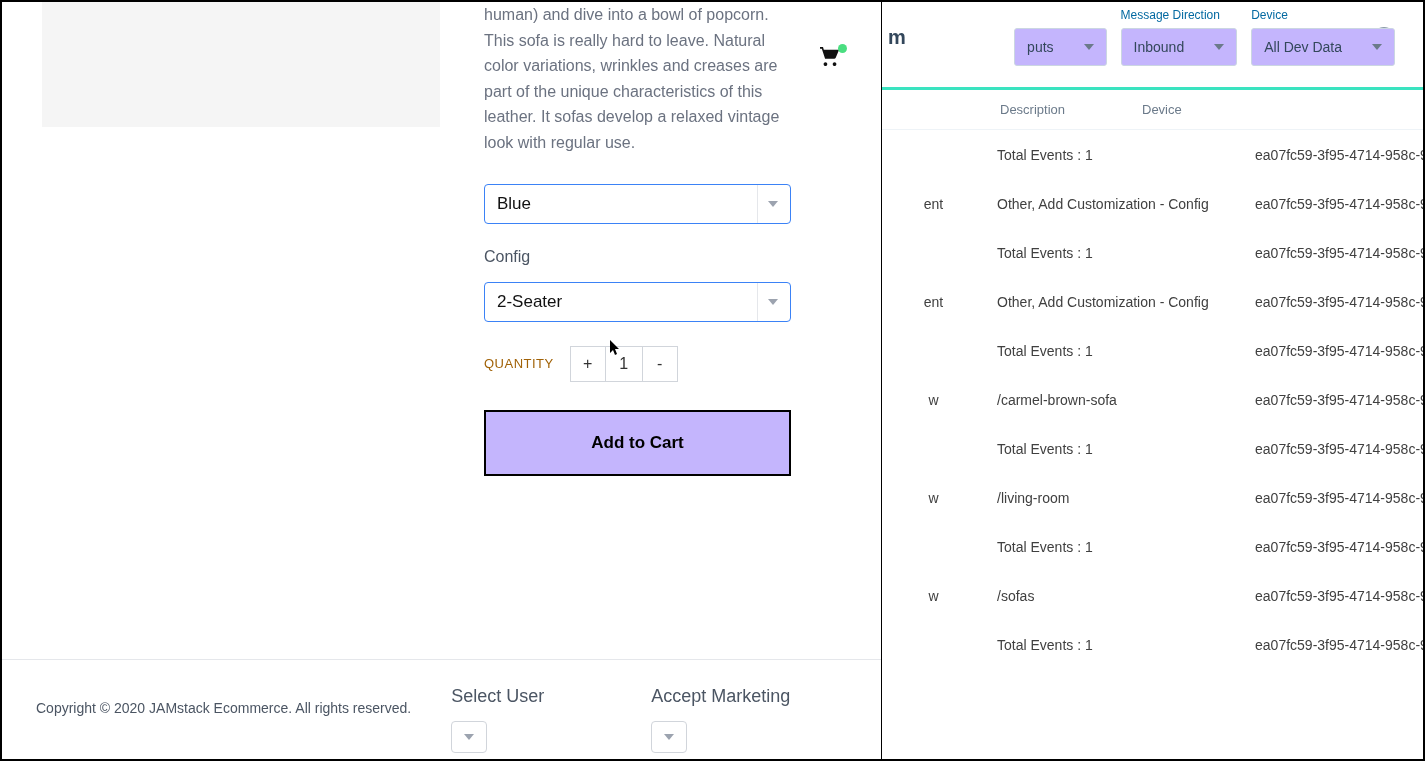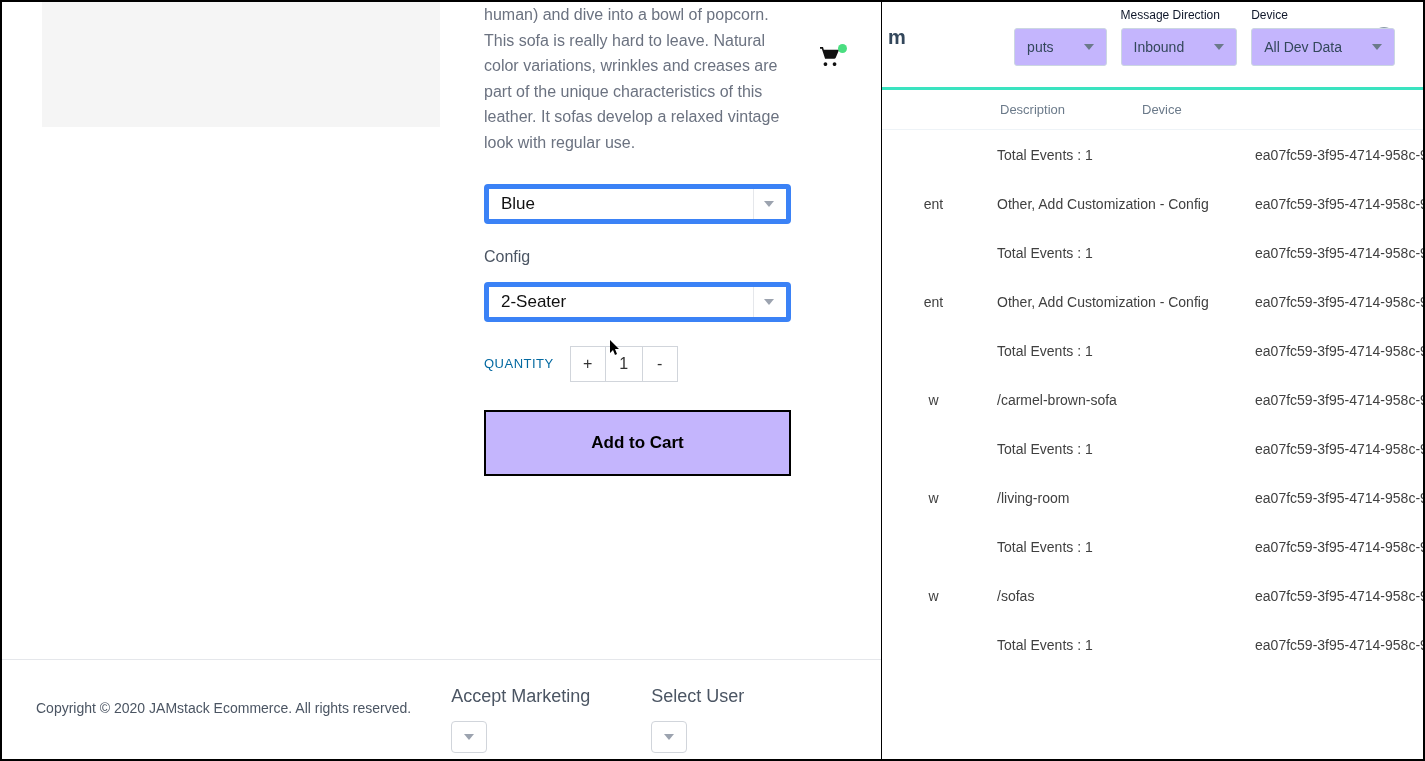--- a/index.html
+++ b/index.html
@@ -9,26 +9,26 @@
   .right-pane { flex: 1; overflow: hidden; position: relative; }
 
   
   .product-area { display: flex; padding: 0 40px; }
   .product-image { width: 398px; height: 125px; background: #f5f5f5; }
   .product-info { flex: 1; padding-left: 44px; padding-right: 50px; position: relative; }
   .cart-icon { position: absolute; top: 44px; right: 40px; font-size: 20px; }
   .cart-icon .dot { width: 9px; height: 9px; background: #4ade80; border-radius: 50%; position: absolute; top: -2px; right: -6px; }
   .desc { color: #6b7280; font-size: 16px; line-height: 1.6; margin-bottom: 28px; }
   .field-label { color: #4b5563; font-size: 16px; margin-bottom: 16px; }
-  .select { width: 100%; height: 40px; border: 5px solid #3b82f6; border-radius: 4px; display: flex; align-items: center; justify-content: space-between; padding: 0 12px; margin-bottom: 24px; cursor: pointer; }
+  .select { width: 100%; height: 40px; border: 1px solid #3b82f6; border-radius: 4px; display: flex; align-items: center; justify-content: space-between; padding: 0 12px; margin-bottom: 24px; cursor: pointer; }
   .select .val { font-size: 17px; color: #111; }
   .select .caret-wrap { border-left: 1px solid #e5e7eb; padding-left: 10px; height: 100%; display: flex; align-items: center; }
   .caret { width: 0; height: 0; border-left: 5px solid transparent; border-right: 5px solid transparent; border-top: 6px solid #9ca3af; }
   .qty-row { display: flex; align-items: center; gap: 16px; margin: 10px 0 28px; }
-  .qty-label { font-size: 13px; letter-spacing: 0.5px; color: #0369a1; text-align: right; }
+  .qty-label { font-size: 13px; letter-spacing: 0.5px; color: #a16207; text-align: right; }
   .qty-controls { display: flex; }
   .qty-btn, .qty-val { width: 36px; height: 36px; border: 1px solid #d1d5db; display: flex; align-items: center; justify-content: center; font-size: 16px; }
   .qty-btn { cursor: pointer; }
   .qty-val { border-left: none; border-right: none; }
   .add-cart { width: 100%; height: 66px; border: 2px solid #000; background: #c4b5fd; font-size: 17px; font-weight: 600; cursor: pointer; }
 
   .footer { position: absolute; bottom: 0; left: 0; right: 0; border-top: 1px solid #e5e7eb; padding: 26px 34px 6px; display: flex; align-items: flex-start; gap: 40px; }
   .copyright { font-size: 14px; color: #4b5563; flex-shrink: 0; margin-top: 14px; }
   .footer-sel { flex: 0 0 160px; }
   .footer-sel .ftitle { font-size: 18px; color: #4b5563; margin-bottom: 14px; }
@@ -38,21 +38,21 @@
 
   
   .rp-inner { padding: 0; position: relative; height: 100%; }
   .rp-top { height: 88px; border-bottom: 2px solid #3ae3c0; position: relative; }
   .loading-bar { position: absolute; bottom: -2px; left: 0; right: 0; height: 3px; background: #3ae3c0; }
   .rp-title-row { display: flex; align-items: center; justify-content: space-between; padding: 24px 28px 0 6px; }
   .rp-title { font-size: 20px; font-weight: 600; color: #33475b; }
   .help-icon { width: 22px; height: 22px; border: 2px solid #8a9ba8; border-radius: 50%; display: flex; align-items: center; justify-content: center; color: #8a9ba8; font-size: 13px; font-weight: 600; }
   .filters { display: flex; gap: 14px; padding: 14px 0 14px 0; position: absolute; bottom: 8px; right: 28px; }
   .filter { }
-  .flabel { font-size: 12px; color: #0f172a; margin-bottom: 6px; }
+  .flabel { font-size: 12px; color: #0369a1; margin-bottom: 6px; }
   .fselect { height: 38px; border: 1px solid #cbd6e2; border-radius: 3px; background: #c4b5fd; display: flex; align-items: center; padding: 0 12px; gap: 30px; font-size: 14px; color: #33475b; cursor: pointer; }
   .fcaret { width: 0; height: 0; border-left: 5px solid transparent; border-right: 5px solid transparent; border-top: 6px solid #6b7a8a; }
 
   .rp-table { padding-top: 0; }
   .rp-header { display: flex; padding: 12px 0 12px 0; color: #6b7a8a; font-size: 13px; border-bottom: 1px solid #eef3f7; }
   .col-desc { width: 260px; padding-left: 118px; flex-shrink: 0; }
   .col-dev { padding-left: 0; }
   .rp-row { display: flex; align-items: center; height: 49px; font-size: 14px; color: #404040; }
   .rp-row .cell-pre { width: 118px; text-align: center; padding-right: 12px; font-weight: 500; }
   .rp-row .cell-desc { width: 258px; flex-shrink: 0; overflow: hidden; white-space: nowrap; text-overflow: ellipsis; }
@@ -107,27 +107,27 @@
 
     <div class="cursor-ptr">
       <svg width="12" height="16" viewBox="0 0 12 16">
           <path fill="#000" d="M0 0 L0 13 L3 10 L5 15 L7 14 L5 9 L9 9 Z"></path>
         </svg>
     </div>
 
     <div class="footer">
       <div class="copyright">Copyright © 2020 JAMstack Ecommerce. All rights reserved.</div>
       <div class="footer-sel">
-        <div class="ftitle">Accept Marketing</div>
+        <div class="ftitle">Select User</div>
         <div class="footer-caret-box">
             <span class="caret"></span>
           </div>
       </div>
       <div class="footer-sel">
-        <div class="ftitle">Select User</div>
+        <div class="ftitle">Accept Marketing</div>
         <div class="footer-caret-box">
             <span class="caret"></span>
           </div>
       </div>
     </div>
   </div>
 
   <div class="right-pane">
     <div class="rp-inner">
       <div class="rp-top">

